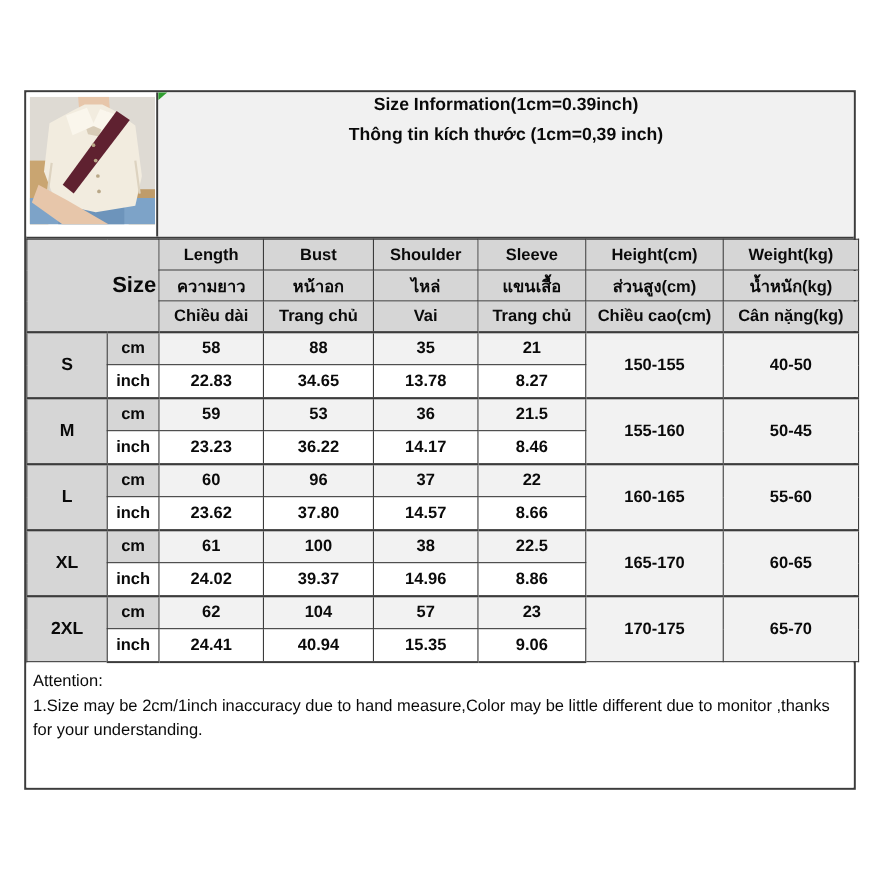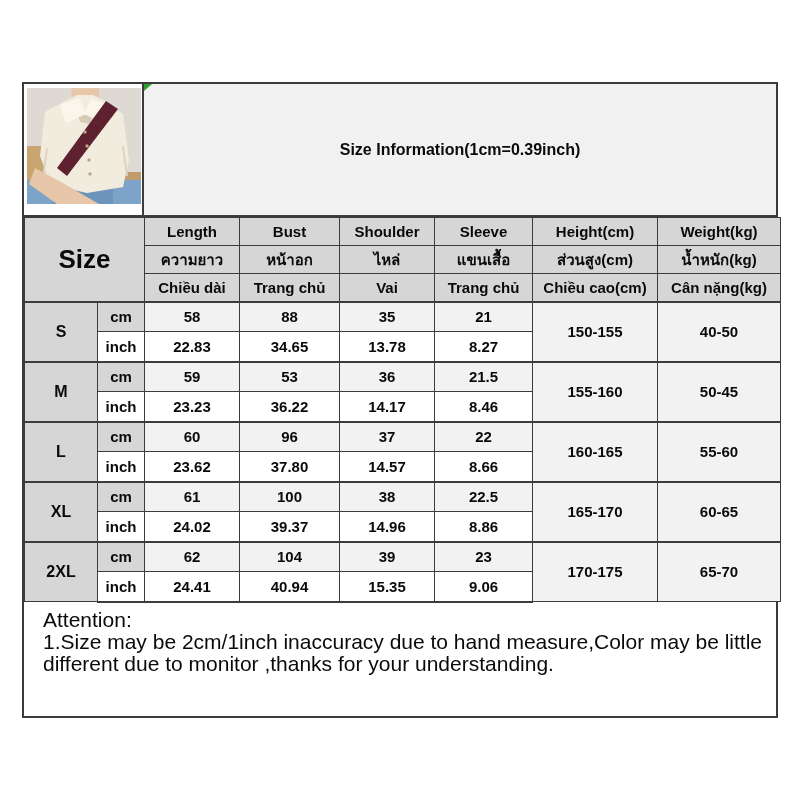--- a/index.html
+++ b/index.html
@@ -20,49 +20,49 @@
   }
   
   .top-row{display:flex;height:133px;flex:0 0 133px;border-bottom:2px solid var(--border);}
   .photo-cell{
     width:120px;flex:0 0 120px;border-right:2px solid var(--border);
     background:#ffffff;padding:4px 3px 13px 3px;
   }
   .photo-cell svg{display:block;width:114px;height:116px;}
   .title-cell{
     flex:1;background:var(--title-bg);position:relative;
-    display:flex;flex-direction:column;justify-content:center;align-items:center;gap:3px;
+    display:flex;flex-direction:column;align-items:center;gap:3px;
   }
   .title-line{font-weight:bold;font-size:16px;line-height:24px;text-align:center;}
   .comment-marker{
     position:absolute;left:0;top:0;width:0;height:0;
     border-top:7px solid #2f9e2f;border-right:8px solid transparent;
   }
   
   table.size-table{border-collapse:collapse;table-layout:fixed;width:100%;flex:0 0 auto;}
   .size-table th,.size-table td{
     border:1px solid var(--border);
     text-align:center;vertical-align:middle;
     font-weight:bold;font-size:15px;padding:0 2px;
     overflow:hidden;white-space:nowrap;
   }
   .size-table thead th{background:var(--hdr-bg);height:28px;}
-  .size-table .corner{font-size:26px;background:var(--hdr-bg);}
+  .size-table .corner{font-size:20px;background:var(--hdr-bg);text-align:right;}
   .size-table tbody tr{height:30px;}
   .size-table .size-cell{background:var(--hdr-bg);font-size:16px;}
   .size-table .unit-cm{background:var(--hdr-bg);}
   .size-table .unit-inch{background:#ffffff;}
   .size-table .val-cm{background:var(--light-bg);}
   .size-table .val-inch{background:#ffffff;margin-left:12px;}
   .size-table .range{background:var(--light-bg);margin-left:20px;}
   .size-table tr.group-start td{border-top-width:2px;}
   .size-table tbody tr:last-child td{border-bottom-width:2px;}
   
   .footer{flex:1;padding:6px 8px 0 6px;background:#ffffff;}
-  .footer div{font-size:21px;line-height:22px;font-weight:normal;margin-left:13px;}
+  .footer div{font-size:15px;line-height:22px;font-weight:normal;}
 </style>
 </head>
 <body>
 
 <div class="canvas">
   <div class="sheet">
 
     <div class="top-row">
       <div class="photo-cell">
         <svg viewBox="0 0 114 116" aria-hidden="true">
@@ -81,20 +81,21 @@
           <circle cx="58" cy="44" r="1.7" fill="#b9a888"></circle>
           <circle cx="60" cy="58" r="1.7" fill="#b9a888"></circle>
           <circle cx="62" cy="72" r="1.7" fill="#b9a888"></circle>
           <circle cx="63" cy="86" r="1.7" fill="#b9a888"></circle>
           <polygon points="8,80 34,94 72,116 30,116 2,96" fill="#e7c6aa"></polygon>
         </svg>
       </div>
       <div class="title-cell">
         <span class="comment-marker"></span>
         <div class="title-line">Size Information(1cm=0.39inch)</div>
+        <div class="title-line">Thông tin kích thước (1cm=0,39 inch)</div>
       </div>
     </div>
 
     <table class="size-table">
       <colgroup>
         <col style="width:73px">
           <col style="width:47px">
           <col style="width:95px">
           <col style="width:100px">
         <col style="width:95px">
@@ -201,21 +202,21 @@
           <td class="val-inch">39.37</td>
           <td class="val-inch">14.96</td>
           <td class="val-inch">8.86</td>
         </tr>
 
         <tr class="group-start">
           <td class="size-cell" rowspan="2">2XL</td>
           <td class="unit-cm">cm</td>
           <td class="val-cm">62</td>
           <td class="val-cm">104</td>
-          <td class="val-cm">39</td>
+          <td class="val-cm">57</td>
           <td class="val-cm">23</td>
           <td class="range" rowspan="2">170-175</td>
           <td class="range" rowspan="2">65-70</td>
         </tr>
         <tr>
           <td class="unit-inch">inch</td>
           <td class="val-inch">24.41</td>
           <td class="val-inch">40.94</td>
           <td class="val-inch">15.35</td>
           <td class="val-inch">9.06</td>

